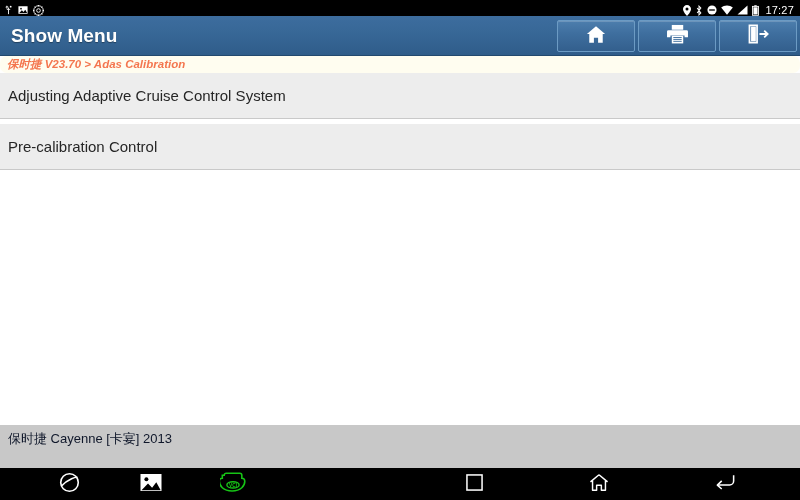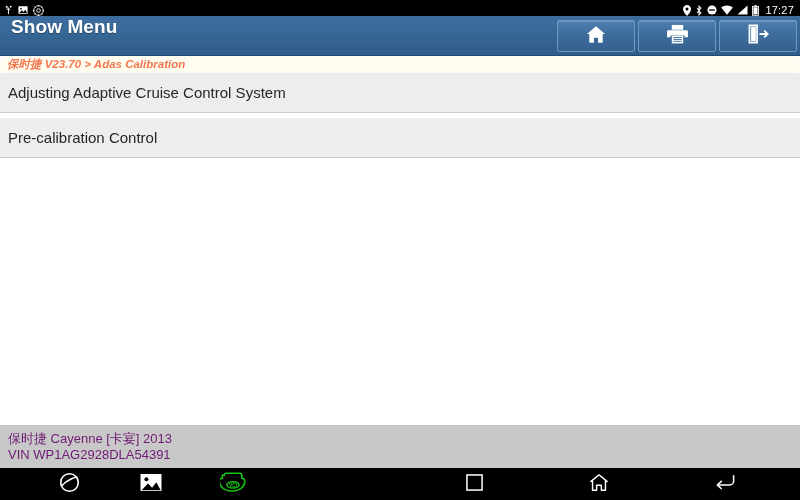--- a/index.html
+++ b/index.html
@@ -21,21 +21,21 @@
   .sb-left, .sb-right { display:flex; align-items:center; gap:5px; }
   .sb-right { gap:4px; padding-right:2px; }
   .sb-ico { display:inline-flex; align-items:center; justify-content:center; }
   .sb-time { font-size:11px; line-height:16px; letter-spacing:.2px; color:#ffffff; padding-left:2px; }
 
   
   .titlebar {
     position:absolute; top:16px; left:0; width:800px; height:40px;
     background:linear-gradient(to bottom,#3d6d9e 0%,#376796 45%,#2f5c89 100%);
     border-bottom:1px solid #1f4straight;
-    display:flex; 
+    display:flex; align-items:center;
   }
   .titlebar-line {
     position:absolute; left:0; bottom:0; width:800px; height:1px; background:#23496e;
   }
   .app-title {
     color:#ffffff; font-size:19px; font-weight:bold;
     padding-left:11px; letter-spacing:.1px;
     text-shadow:0 1px 1px rgba(0,0,0,.35);
   }
   .tb-buttons { position:absolute; right:3px; top:4px; display:flex; gap:3px; }
@@ -56,35 +56,35 @@
     padding-left:7px;
     font-size:11.5px; font-style:italic; font-weight:bold;
     color:#f4764f;
     white-space:nowrap;
     border-radius:7px;
   }
 
   
   .menu-list { position:absolute; top:73px; left:0; width:800px; }
   .menu-item {
-    width:800px; height:40px;
+    width:800px; height:46px;
     background:#ededed;
     border-bottom:1px solid #c9c9c9;
     display:flex; align-items:center;
     padding-left:8px;
     font-size:15px; color:#262626;
     margin-bottom:5px;
   }
 
   
   .footer {
     position:absolute; left:0; top:425px; width:800px; height:43px;
     background:#c8c8c8;
     padding:6px 0 0 8px;
-    color:#701a75; font-size:13px; line-height:16px;
+    color:#0f172a; font-size:13px; line-height:16px;
   }
 
   
   .navbar {
     position:absolute; left:0; top:468px; width:800px; height:32px;
     background:#000000;
     display:flex; align-items:center;
   }
   .nav-left { display:flex; align-items:center; width:400px; }
   .nav-right { display:flex; align-items:center; width:400px; justify-content:center; gap:106px; }
@@ -203,21 +203,20 @@
     <div class="menu-item">
       <span>Adjusting Adaptive Cruise Control System</span>
     </div>
     <div class="menu-item">
       <span>Pre-calibration Control</span>
     </div>
   </div>
 
   <div class="footer">
     <div>保时捷 Cayenne [卡宴] 2013</div>
-    <div>VIN WP1AG2928DLA54391</div>
   </div>
 
   <div class="navbar">
     <div class="nav-left">
       <div class="nav-slot first">
         <span>
           <svg width="21" height="21" viewBox="0 0 22 22">
             <circle cx="11" cy="11" r="9.2" fill="none" stroke="#ffffff" stroke-width="1.7"></circle>
             <path d="M2.6 14.6C5 12 9 9 13.2 7.1c2.6-1.2 5-1.8 6.3-1.4" fill="none" stroke="#ffffff" stroke-width="1.7"></path>
           </svg>

